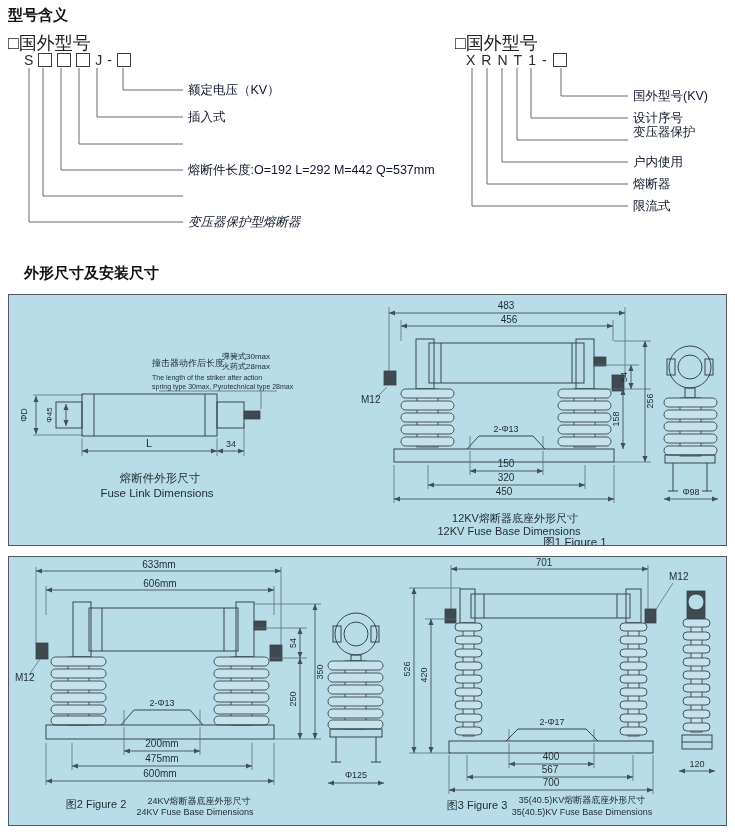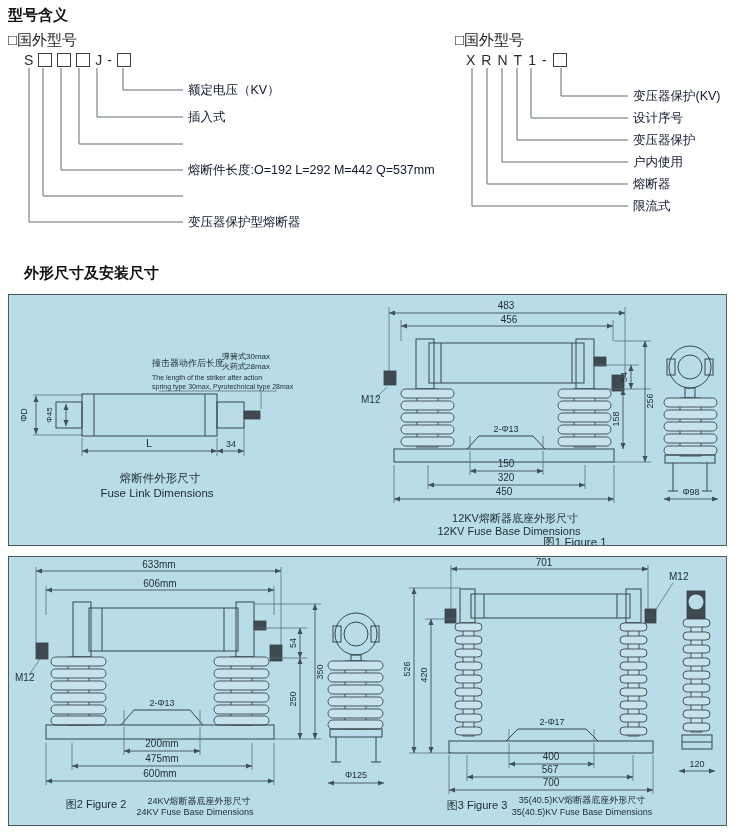--- a/index.html
+++ b/index.html
@@ -1,19 +1,19 @@
 <!DOCTYPE html>
 <html><head>
 <meta charset="utf-8">
 <style>
   html,body{margin:0;padding:0;background:#fff;}
   #page{position:relative;width:735px;height:834px;background:#ffffff;
         font-family:"Liberation Sans","DejaVu Sans",sans-serif;overflow:hidden;}
   .sec{position:absolute;font-weight:bold;font-size:15px;color:#111;white-space:nowrap;}
-  .hdr{position:absolute;font-size:15px;color:#222;white-space:nowrap;}
+  .hdr{position:absolute;font-size:18px;color:#222;white-space:nowrap;}
   .coderow{position:absolute;display:flex;align-items:center;color:#2a2a2a;}
   .coderow span.ch{font-size:14px;line-height:14px;}
   .cbx{width:12px;height:12px;border:1.4px solid #3c3c3c;display:inline-block;background:#fff;}
   .lbl{position:absolute;font-size:12.5px;color:#0f172a;white-space:nowrap;line-height:16px;}
   .connsvg{position:absolute;left:0;top:0;}
   .panel{position:absolute;left:8px;width:719px;background:#b8dce8;border:1px solid #4d5a60;box-sizing:border-box;}
   svg.draw{display:block;}
   svg .dm{stroke:#42505a;stroke-width:0.9;fill:none;}
   svg .dmA{marker-start:url(#ar1);marker-end:url(#ar1);}
   svg .dmB{marker-start:url(#ar2);marker-end:url(#ar2);}
@@ -57,35 +57,35 @@
     <span class="cbx"></span>
     <span class="cbx"></span>
     <span class="cbx"></span>
     <span class="ch">J</span>
     <span class="ch">-</span>
     <span class="cbx"></span>
   </div>
   <div class="lbl" style="left:188px;top:82px;">额定电压（KV）</div>
   <div class="lbl" style="left:188px;top:109px;">插入式</div>
   <div class="lbl" style="left:188px;top:162px;">熔断件长度:O=192 L=292 M=442 Q=537mm</div>
-  <div class="lbl" style="left:188px;top:214px;">变压器保护型熔断器</div>
+  <div class="lbl" style="left:188px;top:214px;font-style:italic;">变压器保护型熔断器</div>
 
   <div class="hdr" style="left:455px;top:31px;">□国外型号</div>
   <div class="coderow" style="left:466px;top:53px;gap:6px;">
     <span class="ch">X</span>
     <span class="ch">R</span>
     <span class="ch">N</span>
     <span class="ch">T</span>
     <span class="ch">1</span>
     <span class="ch">-</span>
     <span class="cbx"></span>
   </div>
-  <div class="lbl" style="left:633px;top:88px;">变压器保护(KV)</div>
+  <div class="lbl" style="left:633px;top:88px;">国外型号(KV)</div>
   <div class="lbl" style="left:633px;top:110px;">设计序号</div>
-  <div class="lbl" style="left:633px;top:132px;">变压器保护</div>
+  <div class="lbl" style="left:633px;top:124px;">变压器保护</div>
   <div class="lbl" style="left:633px;top:154px;text-align:right;">户内使用</div>
   <div class="lbl" style="left:633px;top:176px;">熔断器</div>
   <div class="lbl" style="left:633px;top:198px;">限流式</div>
 
   <div class="sec" style="left:24px;top:264px;">外形尺寸及安装尺寸</div>
 
   <div class="panel" style="top:294px;height:252px;">
     <svg class="draw" width="717" height="250" viewBox="0 0 717 250">
       <defs>
         <marker id="ar1" viewBox="0 0 8 6" markerWidth="8" markerHeight="6" refX="7" refY="3" orient="auto-start-reverse">

